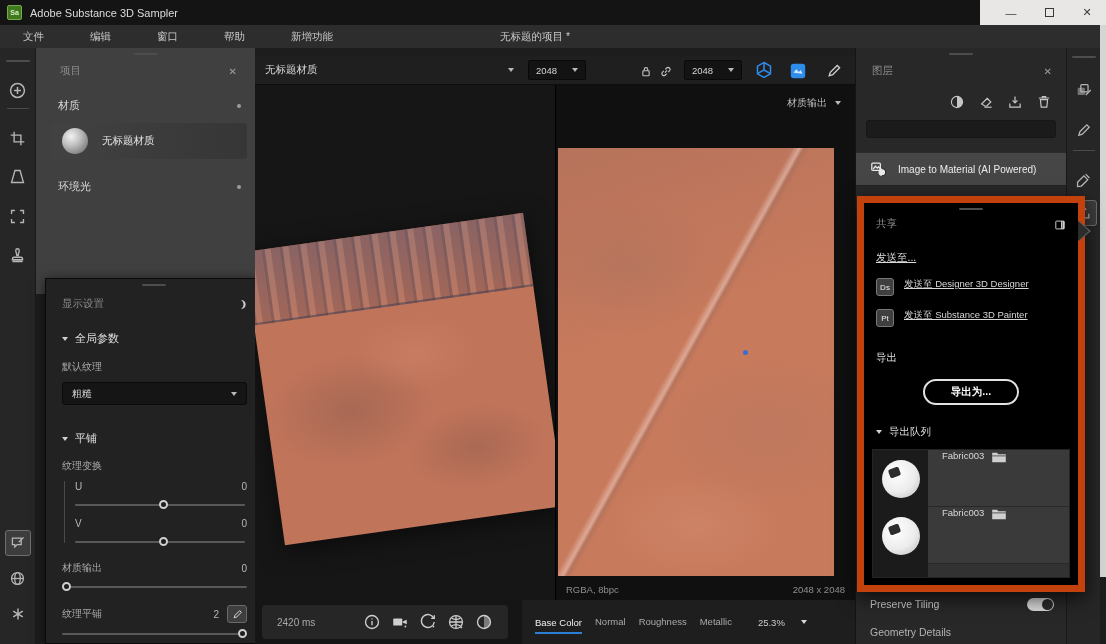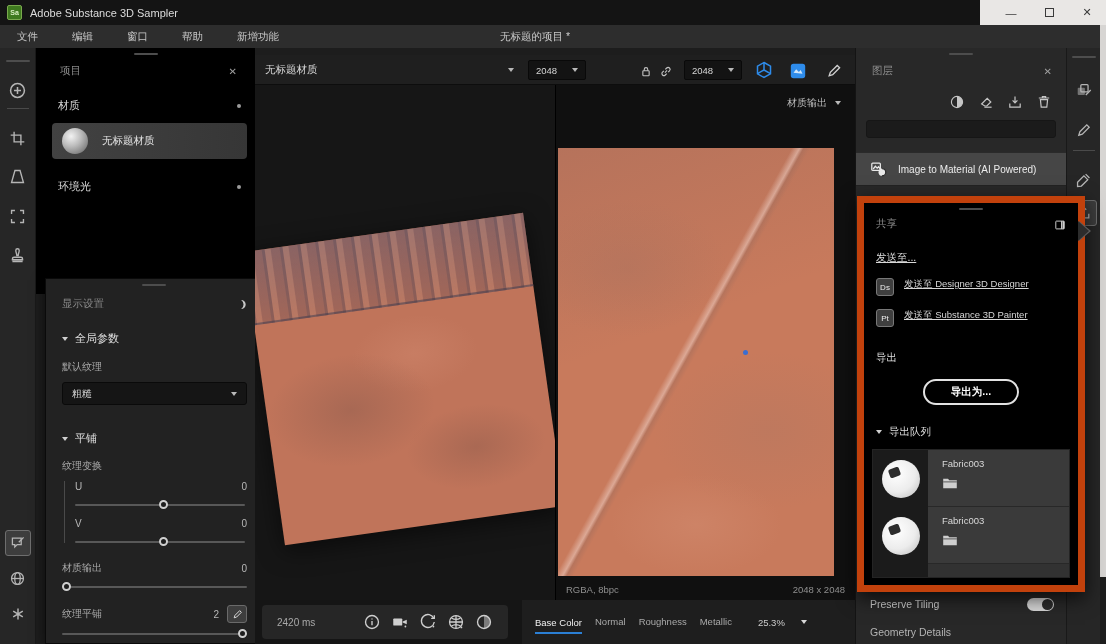--- a/index.html
+++ b/index.html
@@ -11,42 +11,42 @@
   .applogo{width:15px;height:15px;background:#3f7a1f;border:1px solid #7aa94e;color:#d9efc2;font-size:7px;font-weight:bold;
     display:flex;align-items:center;justify-content:center;margin:0 8px 0 7px;border-radius:2px}
   .apptitle{font-size:11px;color:#dcdcdc}
   .win-light{position:absolute;right:0;top:0;width:126px;height:25px;background:#e9e7e5;display:flex;align-items:center;
     justify-content:flex-end;gap:0;color:#3a3a3a}
   .winbtn{width:38px;height:25px;display:flex;align-items:center;justify-content:center;font-size:11px;cursor:default}
   .maxglyph{width:9px;height:9px;border:1px solid #3a3a3a}
 
   
   .menubar{position:absolute;top:25px;left:0;right:0;height:23px;background:#2d2d2d;display:flex;align-items:center;font-size:10.5px;color:#c6c6c6}
-  .menu-item{padding:0 17px}
+  .menu-item{padding:0 23px}
   .project-title{position:absolute;left:430px;width:210px;text-align:center;font-size:10.5px;color:#cacaca}
 
   
   .lrail{position:absolute;top:48px;left:0;width:36px;bottom:0;background:#262626;border-right:1px solid #191919}
   .rrail{position:absolute;top:48px;right:6px;width:34px;bottom:0;background:#262626;border-left:1px solid #191919}
   .railic{position:absolute;left:50%;transform:translateX(-50%);width:20px;height:20px;color:#b5b5b5;display:flex;align-items:center;justify-content:center}
   .railsel{background:#3d3d3d;border:1px solid #6e6e6e;border-radius:3px;width:26px;height:26px}
   .raildiv{position:absolute;left:50%;transform:translateX(-50%);width:22px;height:1px;background:#4a4a4a}
   .grab{position:absolute;top:5px;left:50%;transform:translateX(-50%);width:24px;height:2px;background:#4d4d4d;border-radius:1px}
   .wstrip{position:absolute;right:0;top:25px;width:6px;height:552px;background:#d7d5d3}
 
   
   .dim{color:#8a8a8a}
   .dot{width:4px;height:4px;border-radius:50%;background:#9c9c9c}
   .closex{font-size:10px;color:#9f9f9f}
   .tri-d{width:0;height:0;border-left:3.5px solid transparent;border-right:3.5px solid transparent;border-top:4.5px solid #b9b9b9;display:inline-block}
   .tri-sec{margin-right:7px;border-top-color:#d0d0d0}
   icon,svg{display:inline-block;vertical-align:middle}
 
   
-  .lpanel{position:absolute;left:36px;top:48px;width:219px;height:246px;background:#000000}
+  .lpanel{position:absolute;left:36px;top:48px;width:219px;height:246px;background:#404040}
   .lpanel-head{display:flex;justify-content:space-between;align-items:center;padding:16px 18px 0 24px;font-size:10.5px}
   .sec-row{display:flex;justify-content:space-between;align-items:center;padding:0 14px 0 22px;font-size:11px;color:#d6d6d6;margin-top:20px}
   .mat-item{margin:10px 8px 0 16px;height:36px;border-radius:4px;background:linear-gradient(90deg,#424242,#363636);
     display:flex;align-items:center;gap:14px;padding-left:10px;font-size:10.5px;color:#e6e6e6}
   .sphere-sm{width:26px;height:26px;border-radius:50%;background:radial-gradient(circle at 35% 32%,#f2f2f2 0%,#bdbdbd 40%,#5c5c5c 100%)}
 
   
   .spanel{position:absolute;left:45px;top:278px;width:217px;height:366px;background:#222;border:1px solid #0a0a0a;
     box-shadow:0 2px 12px rgba(0,0,0,.6);padding:16px 14px 0 16px;font-size:10.5px}
   .spanel-head{display:flex;justify-content:space-between;align-items:center;margin-top:2px}
@@ -122,21 +122,21 @@
     display:flex;align-items:center;justify-content:center;flex-shrink:0}
   .target-lbl{font-size:9.5px;color:#d6d6d6;text-decoration:underline}
   .exp-lbl{margin-top:24px;color:#dcdcdc}
   .exp-btn{margin:14px auto 0;width:96px;height:26px;border:2px solid #e2e2e2;border-radius:14px;display:flex;align-items:center;
     justify-content:center;color:#fff;font-weight:bold;font-size:10.5px;background:transparent}
   .queue-lbl{margin-top:20px;display:flex;align-items:center;color:#dcdcdc}
   .qitem{margin-top:0;height:57px;background:#3a3a3a;border-bottom:1px solid #282828;display:flex}
   .qthumb{width:55px;height:57px;background:#1b1b1b;display:flex;align-items:center;justify-content:center;flex-shrink:0}
   .qsphere{width:38px;height:38px;border-radius:50%;background:radial-gradient(circle at 38% 35%,#ffffff 0%,#ececec 55%,#b9b9b9 100%);position:relative}
   .qsphere::after{content:"";position:absolute;left:7px;top:8px;width:11px;height:9px;background:#2d2d2d;border-radius:2px;transform:rotate(-20deg)}
-  .qbody{padding:8px 0 0 14px;display:flex;flex-direction:column;gap:7px}
+  .qbody{padding:0 0 0 14px;display:flex;gap:7px}
   .qname{font-size:9.5px;color:#d9d9d9}
   .qsliver{height:13px;background:#323232;display:flex}
   .qsliver .qthumb{height:13px}
   .qlist{margin:10px -4px 0 -4px;border:1px solid #242424}
 </style>
 </head>
 <body>
 
 <div class="app">
 

